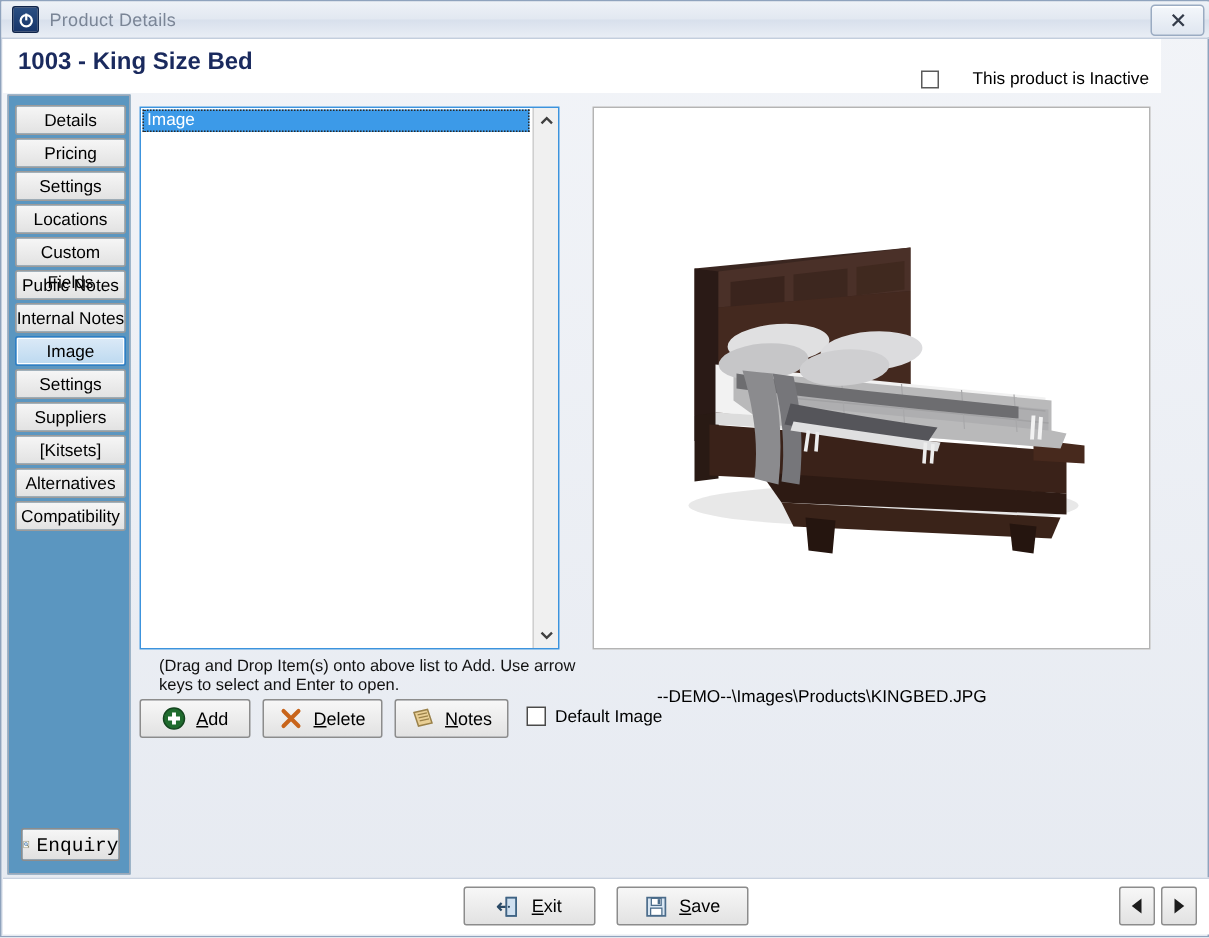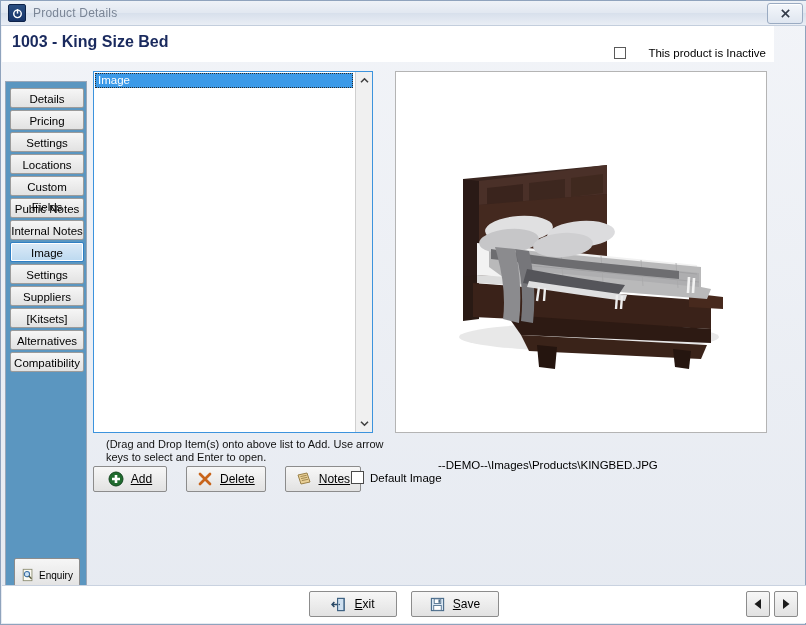--- a/index.html
+++ b/index.html
@@ -49,44 +49,44 @@
   .inactive-wrap{
     position:absolute;right:8px;top:21px;display:flex;align-items:center;gap:22px;
   }
   .chk{
     width:12px;height:12px;background:#ffffff;border:1px solid #5a5a5a;
     display:inline-block;flex:none;box-sizing:border-box;
   }
   .chk-label{font-size:11.5px;color:#000;}
   
   .rail{
-    position:absolute;left:4px;top:80px;width:82px;height:520px;
+    position:absolute;left:4px;top:62px;width:82px;height:520px;
     background:#5b96c0;
     border:1px solid #9aa7b8;
     box-sizing:border-box;
   }
   .rail-inner{position:absolute;left:0;top:4px;width:82px;}
   .tab{
     margin:2px 4px;height:20px;line-height:20px;text-align:center;
     font-size:11.5px;color:#000;
     background:linear-gradient(#f6f6f6,#e2e2e2);
     border:1px solid #9b9b9b;border-radius:2px;
     box-sizing:border-box;
   }
   .tab.sel{
     background:linear-gradient(#dceaf7,#bcd9f0);
     border:1px solid #2f7fc4;
     box-shadow:inset 0 0 0 1px #ffffff;
   }
   .enquiry-btn{
-    position:absolute;left:8px;bottom:8px;width:66px;height:34px;
+    position:absolute;left:8px;bottom:8px;width:66px;height:22px;
     background:linear-gradient(#f6f6f6,#e0e0e0);
     border:1px solid #8c8c8c;border-radius:2px;
     display:flex;align-items:center;justify-content:center;gap:4px;
-    font-size:10px;color:#000;box-sizing:border-box;
+    font-size:13px;color:#000;box-sizing:border-box;font-family:Liberation Mono, monospace;
   }
   
   .listbox{
     position:absolute;left:92px;top:70px;width:280px;height:362px;
     background:#ffffff;border:1px solid #3c93dd;box-sizing:border-box;
   }
   .list-row{
     position:absolute;left:1px;top:1px;width:258px;height:15px;
     background:#3c9ae8;color:#ffffff;font-size:11.5px;
     padding-left:3px;box-sizing:border-box;line-height:15px;
@@ -99,21 +99,21 @@
   .vscroll .arrow{
     position:absolute;left:0;width:17px;height:17px;
     display:flex;align-items:center;justify-content:center;
   }
   .vscroll .up{top:0;}
   .vscroll .down{bottom:0;}
   .hint{
     position:absolute;left:105px;top:437px;width:285px;
     font-size:11px;color:#111;line-height:13px;
   }
-  .btnrow{position:absolute;left:92px;top:465px;display:flex;gap:19px;align-items:center;text-decoration:underline;}
+  .btnrow{position:absolute;left:92px;top:465px;display:flex;gap:8px;align-items:center;}
   .btn{
     height:26px;min-width:74px;padding:0 10px;
     background:linear-gradient(#f7f7f7,#e2e2e2);
     border:1px solid #8c8c8c;border-radius:2px;
     display:flex;align-items:center;justify-content:center;gap:7px;
     font-size:12px;color:#000;box-sizing:border-box;
   }
   .btn u{text-decoration:underline;}
   .default-wrap{
     position:absolute;left:330px;top:470px;display:flex;align-items:center;gap:6px;padding-left:20px;

